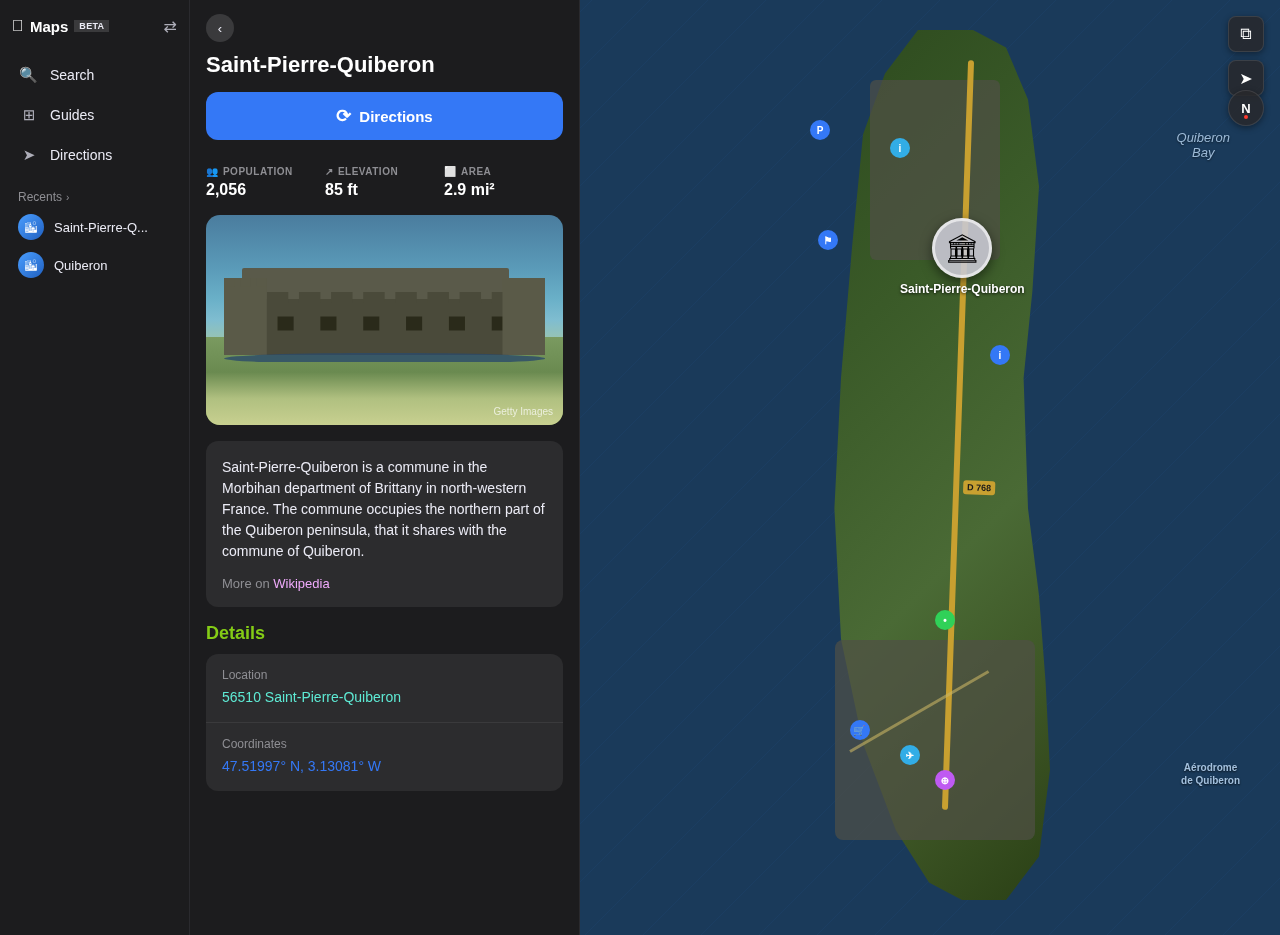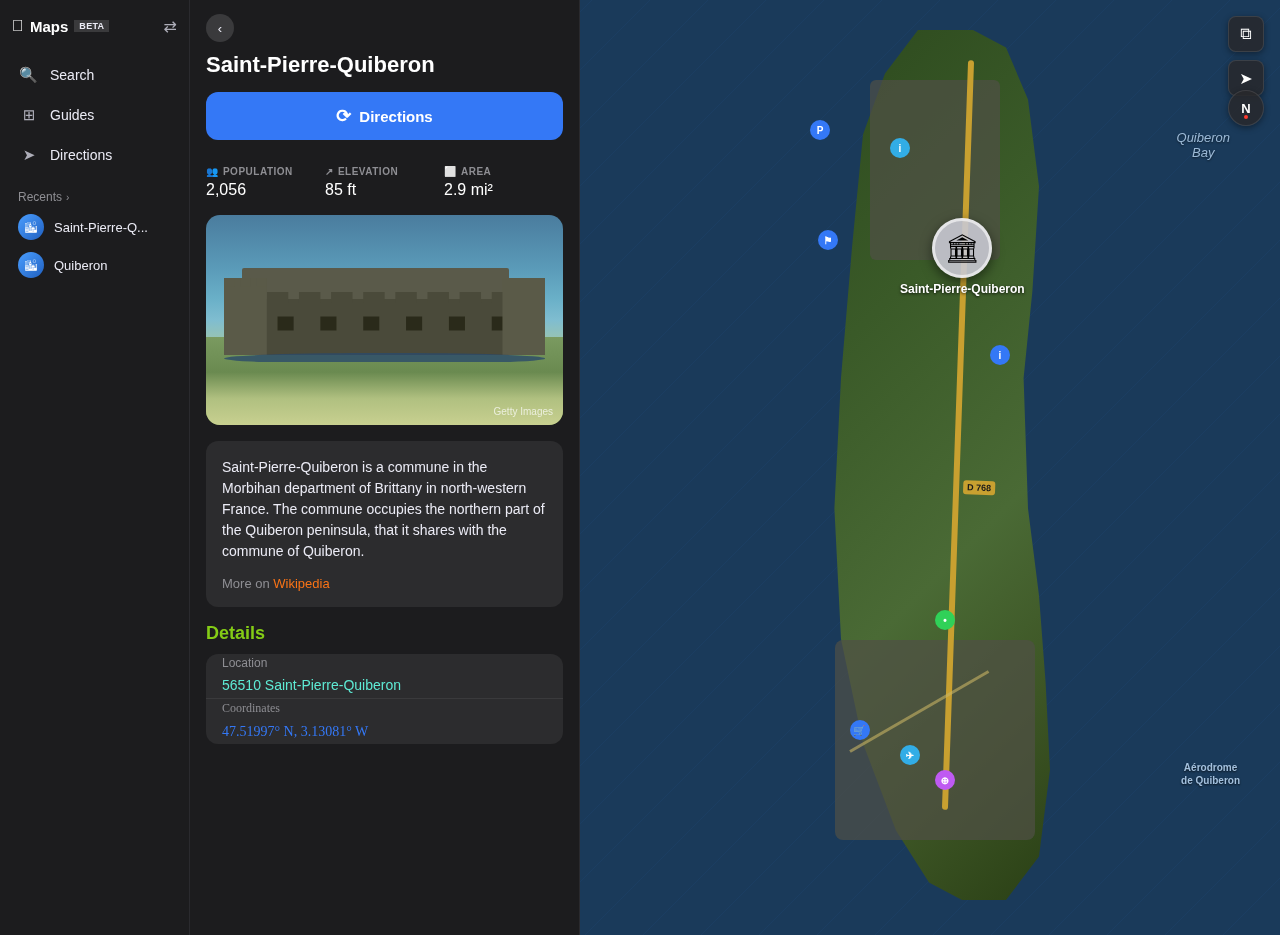--- a/index.html
+++ b/index.html
@@ -193,21 +193,21 @@
       letter-spacing: 0.5px;
       text-transform: uppercase;
       display: flex;
       align-items: center;
       gap: 4px;
       margin-bottom: 4px;
     }
     .stat-value {
       color: #fff;
       font-size: 16px;
-      font-weight: 400;
+      font-weight: 700;
     }
 
     .place-image-container {
       margin: 0 16px 16px;
       border-radius: 14px;
       overflow: hidden;
       position: relative;
       height: 210px;
     }
     .place-image {
@@ -261,44 +261,44 @@
       color: #ebebf5;
       font-size: 14px;
       line-height: 1.5;
       margin-bottom: 14px;
     }
     .wiki-link-row {
       color: #8e8e93;
       font-size: 13px;
     }
     .wiki-link {
-      color: #f97316;
+      color: #f0abfc;
       text-decoration: none;
       text-align: right;
     }
 
     .details-section {
       padding: 0 16px 20px;
     }
     .details-title {
       color: #84cc16;
       font-size: 18px;
       font-weight: 700;
       margin-bottom: 10px;
     }
     .details-box {
       background: #2c2c2e;
       border-radius: 12px;
       overflow: hidden;
     }
     .detail-row {
-      padding: 2px 16px;
+      padding: 14px 16px;
       border-bottom: 1px solid #3a3a3c;
     }
-    .detail-row:last-child { border-bottom: none; font-family: Liberation Serif, serif; }
+    .detail-row:last-child { border-bottom: none; }
     .detail-row-label {
       color: #8e8e93;
       font-size: 12px;
       margin-bottom: 5px;
     }
     .detail-row-value {
       color: #5eead4;
       font-size: 14px;
       line-height: 1.5;
     }

